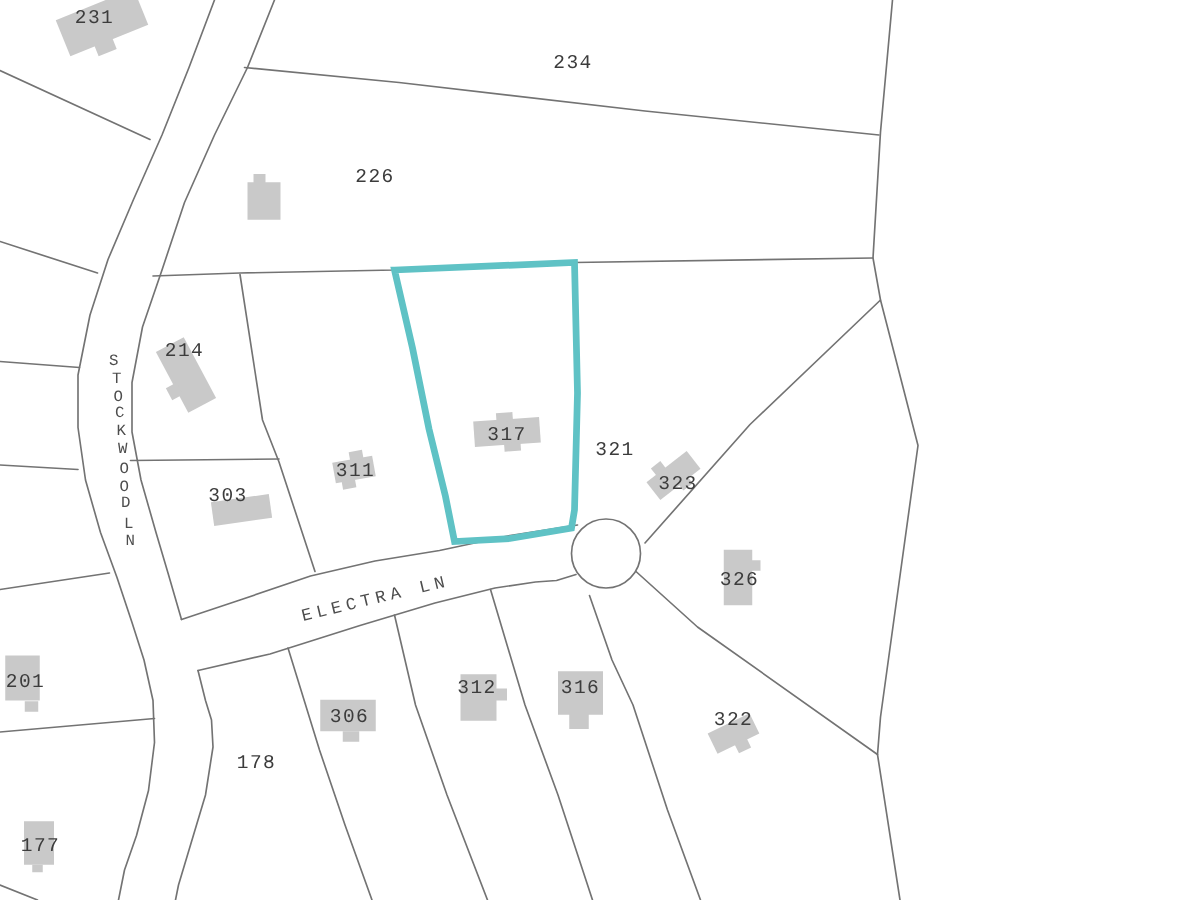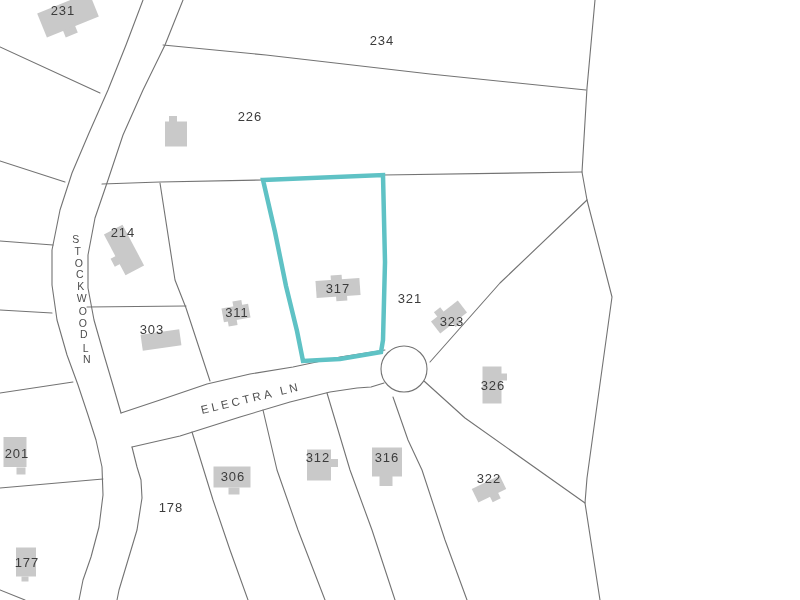--- a/index.html
+++ b/index.html
@@ -1,17 +1,17 @@
 <!DOCTYPE html>
 <html><head>
 <meta charset="utf-8">
 <style>
   html,body{margin:0;padding:0;background:#ffffff;}
   #map-wrap{position:relative;width:720px;height:600px;background:#fff;overflow:hidden;
-    font-family:Liberation Sans, sans-serif;}
+    font-family:Liberation Mono, monospace;}
   svg{display:block;}
   .pline{fill:none;stroke-linecap:round;stroke-linejoin:round;}
   .bld{stroke:none;}
   .plabel{font-size:13px;letter-spacing:1px;text-anchor:middle;cursor:pointer;}
   .rletter{font-size:10.5px;letter-spacing:.5px;text-anchor:middle;}
   .rlabel{font-size:11.5px;letter-spacing:3.2px;}
   .hl{fill:none;stroke-linejoin:miter;}
 </style>
 </head>
 <body>

